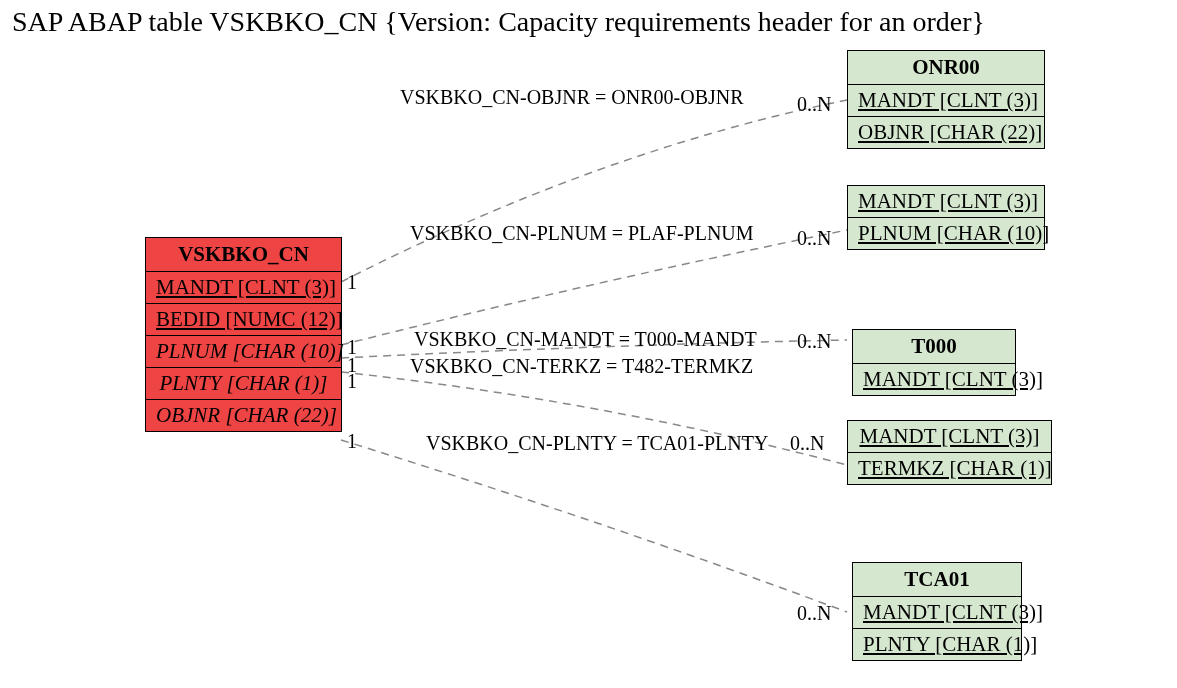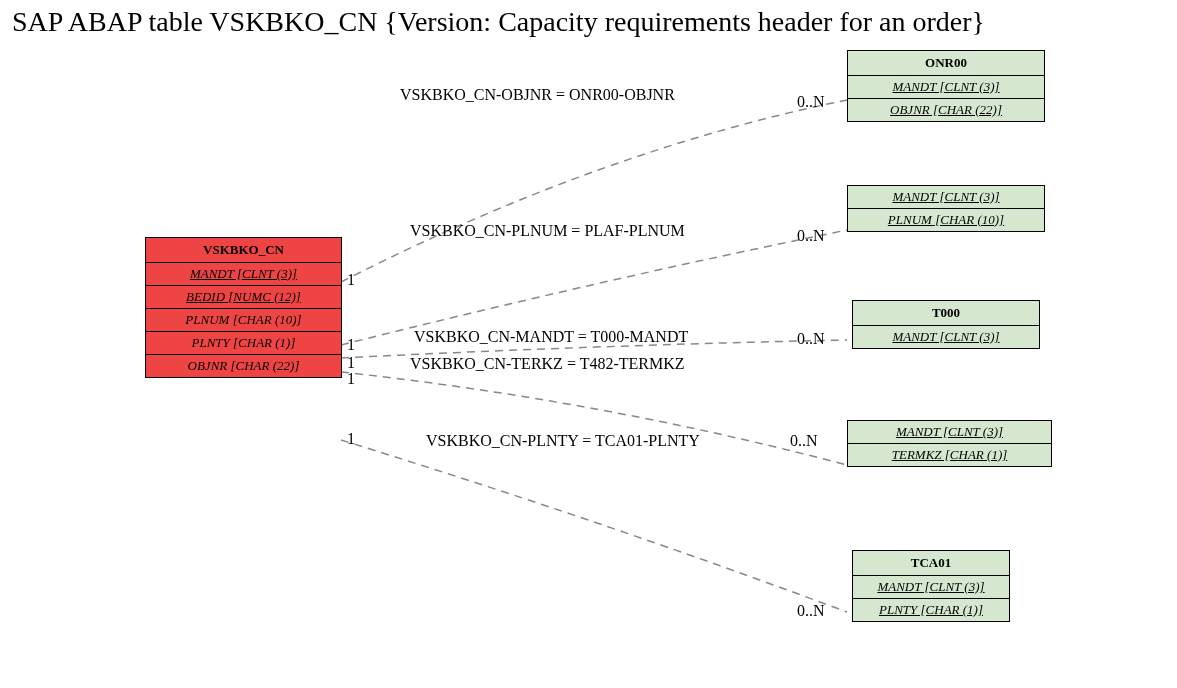--- a/index.html
+++ b/index.html
@@ -14,47 +14,47 @@
     position:absolute;left:0;top:6px;width:1177px;
     text-align:left;padding-left:12px;
     font-size:28px;
   }
 
   
   .entity{
     position:absolute;
     border:1px solid #000;
     background:#d6e7d0;
-    font-size:13px;
+    font-size:21px;
     text-align:center;
     box-sizing:border-box;
   }
   .entity.main{background:#ef4444}
   .entity .hdr{
     font-weight:bold;
     padding:4px 10px;
     border-bottom:1px solid #000;
     white-space:nowrap;
   }
   .entity .row{
     padding:3px 10px;
     border-bottom:1px solid #000;
     white-space:nowrap;
   }
   .entity .row:last-child{border-bottom:none}
-  .pk{font-style:italic;text-decoration:underline}
+  .pk{text-decoration:underline}
   .fk{font-style:italic}
 
   
   svg.conn{position:absolute;left:0;top:0;pointer-events:none}
   .dash{stroke:#888;stroke-width:1.5;stroke-dasharray:8 6;fill:none}
 
   
   .lbl{
-    position:absolute;font-size:16px;white-space:nowrap;
+    position:absolute;font-size:20px;white-space:nowrap;
   }
 </style>
 </head>
 <body>
 
 <div class="title">SAP ABAP table VSKBKO_CN {Version: Capacity requirements header for an order}</div>
 
 <svg class="conn" width="1177" height="688">
 
   <path class="dash" d="M341,282 Q600,150 847,100"></path>
@@ -77,31 +77,31 @@
   <div class="hdr">ONR00</div>
   <div class="row"><span class="pk">MANDT [CLNT (3)]</span></div>
   <div class="row"><span class="pk">OBJNR [CHAR (22)]</span></div>
 </div>
 
 <div class="entity" style="left:847px;top:185px;width:198px">
   <div class="row"><span class="pk">MANDT [CLNT (3)]</span></div>
   <div class="row"><span class="pk">PLNUM [CHAR (10)]</span></div>
 </div>
 
-<div class="entity" style="left:852px;top:300px;width:188px">
+<div class="entity" style="left:852px;top:329px;width:164px">
   <div class="hdr">T000</div>
   <div class="row"><span class="pk">MANDT [CLNT (3)]</span></div>
 </div>
 
 <div class="entity" style="left:847px;top:420px;width:205px">
   <div class="row"><span class="pk">MANDT [CLNT (3)]</span></div>
   <div class="row"><span class="pk">TERMKZ [CHAR (1)]</span></div>
 </div>
 
-<div class="entity" style="left:852px;top:550px;width:158px">
+<div class="entity" style="left:852px;top:562px;width:170px">
   <div class="hdr">TCA01</div>
   <div class="row"><span class="pk">MANDT [CLNT (3)]</span></div>
   <div class="row"><span class="pk">PLNTY [CHAR (1)]</span></div>
 </div>
 
 <div class="lbl" style="left:400px;top:86px">VSKBKO_CN-OBJNR = ONR00-OBJNR</div>
 <div class="lbl" style="left:347px;top:271px">1</div>
 <div class="lbl" style="left:797px;top:93px">0..N</div>
 
 <div class="lbl" style="left:410px;top:222px">VSKBKO_CN-PLNUM = PLAF-PLNUM</div>

